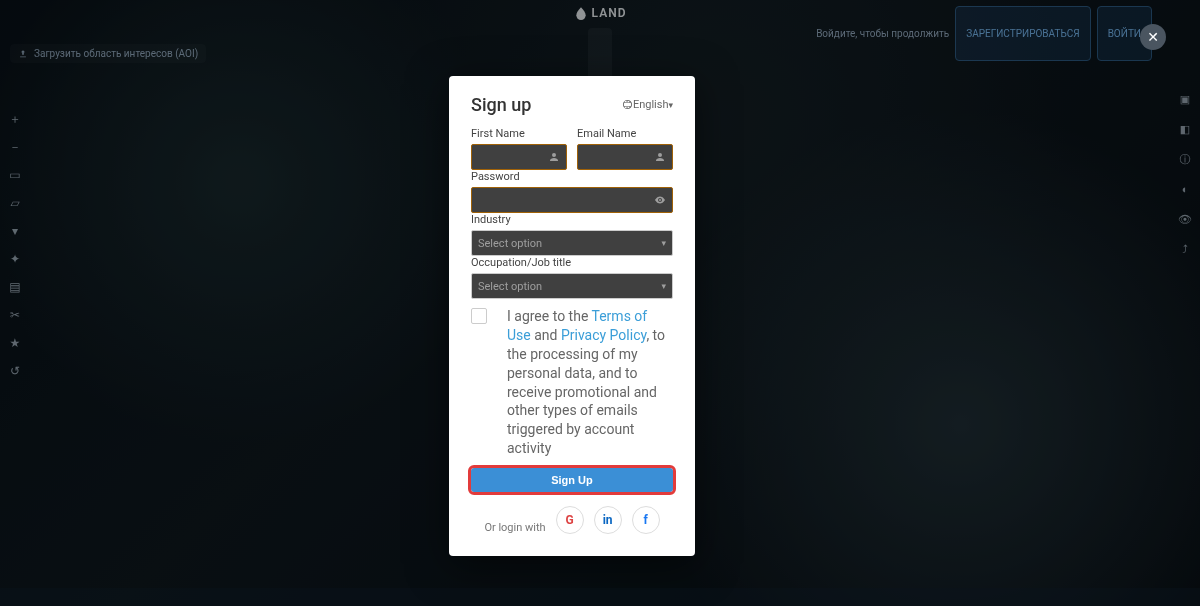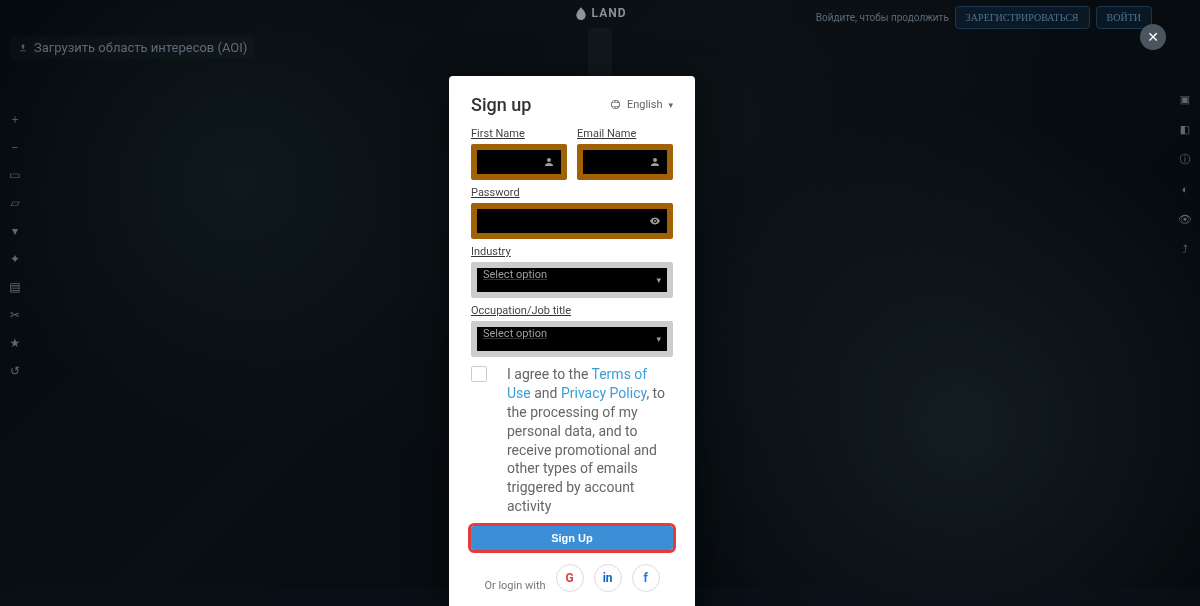--- a/index.html
+++ b/index.html
@@ -58,26 +58,26 @@
   }
   .searchbox svg{width:12px;height:12px;fill:#9fb3c8;}
   .top-right {
     position:absolute;
     right:48px;
     top:6px;
     display:flex;align-items:center;gap:6px;
   }
   .top-right .hint{color:#9fb3c8;font-size:10px;}
   .top-right .btn{
-    padding:5px 10px;font-size:10px;border-radius:4px;
-    color:#7fc3ff;border:1px solid #2d5c85;background:rgba(30,70,110,0.4);font-family:Liberation Serif, serif;
+    padding:21px 10px;font-size:10px;border-radius:4px;
+    color:#7fc3ff;border:1px solid #2d5c85;background:rgba(30,70,110,0.4);
   }
   .upload-row{
-    position:absolute;top:36px;left:10px;
-    color:#9fb3c8;font-size:13px;
+    position:absolute;top:44px;left:10px;
+    color:#9fb3c8;font-size:10px;
     display:flex;align-items:center;gap:6px;
     background:rgba(255,255,255,0.04);
     padding:4px 8px;border-radius:4px;
     opacity:0.55;
   }
   .upload-row svg{width:10px;height:10px;fill:#9fb3c8;}
 
   
   .close-btn{
     position:absolute;
@@ -134,35 +134,35 @@
     z-index:20;
   }
   .modal-head{
     display:flex;align-items:center;justify-content:space-between;
     margin-bottom:12px;
   }
   .modal-head h2{
     margin:0;font-size:18px;font-weight:500;color:#333;
   }
   .lang{
-    display:flex;align-items:center;gap:6px;
+    display:flex;align-items:center;gap:0;
     font-size:11px;color:#666;
   }
   .lang svg{width:11px;height:11px;fill:#666;}
 
-  .row{margin-top:6px;text-decoration:underline;}
+  .row{}
   .row2{display:flex;gap:10px;}
   .row2 > .field{flex:1 1 0;}
   .field label{display:block;font-size:11px;color:#444;margin-bottom:4px;}
   .control{
     position:relative;
     height:24px;
-    border:6px solid #a16207;border-radius:2px;
-    background:#000000;
-    display:flex;align-items:flex-start;
+    border:1px solid #a16207;border-radius:2px;
+    background:#404040;
+    display:flex;align-items:center;
     padding:0 6px;
   }
   .control input{
     border:none;outline:none;width:100%;font-size:11px;background:transparent;
   }
   .control .trail{
     position:absolute;right:6px;top:50%;transform:translateY(-50%);
     color:#9e9e9e;display:flex;
   }
   .control .trail svg{width:12px;height:12px;fill:#9e9e9e;}

